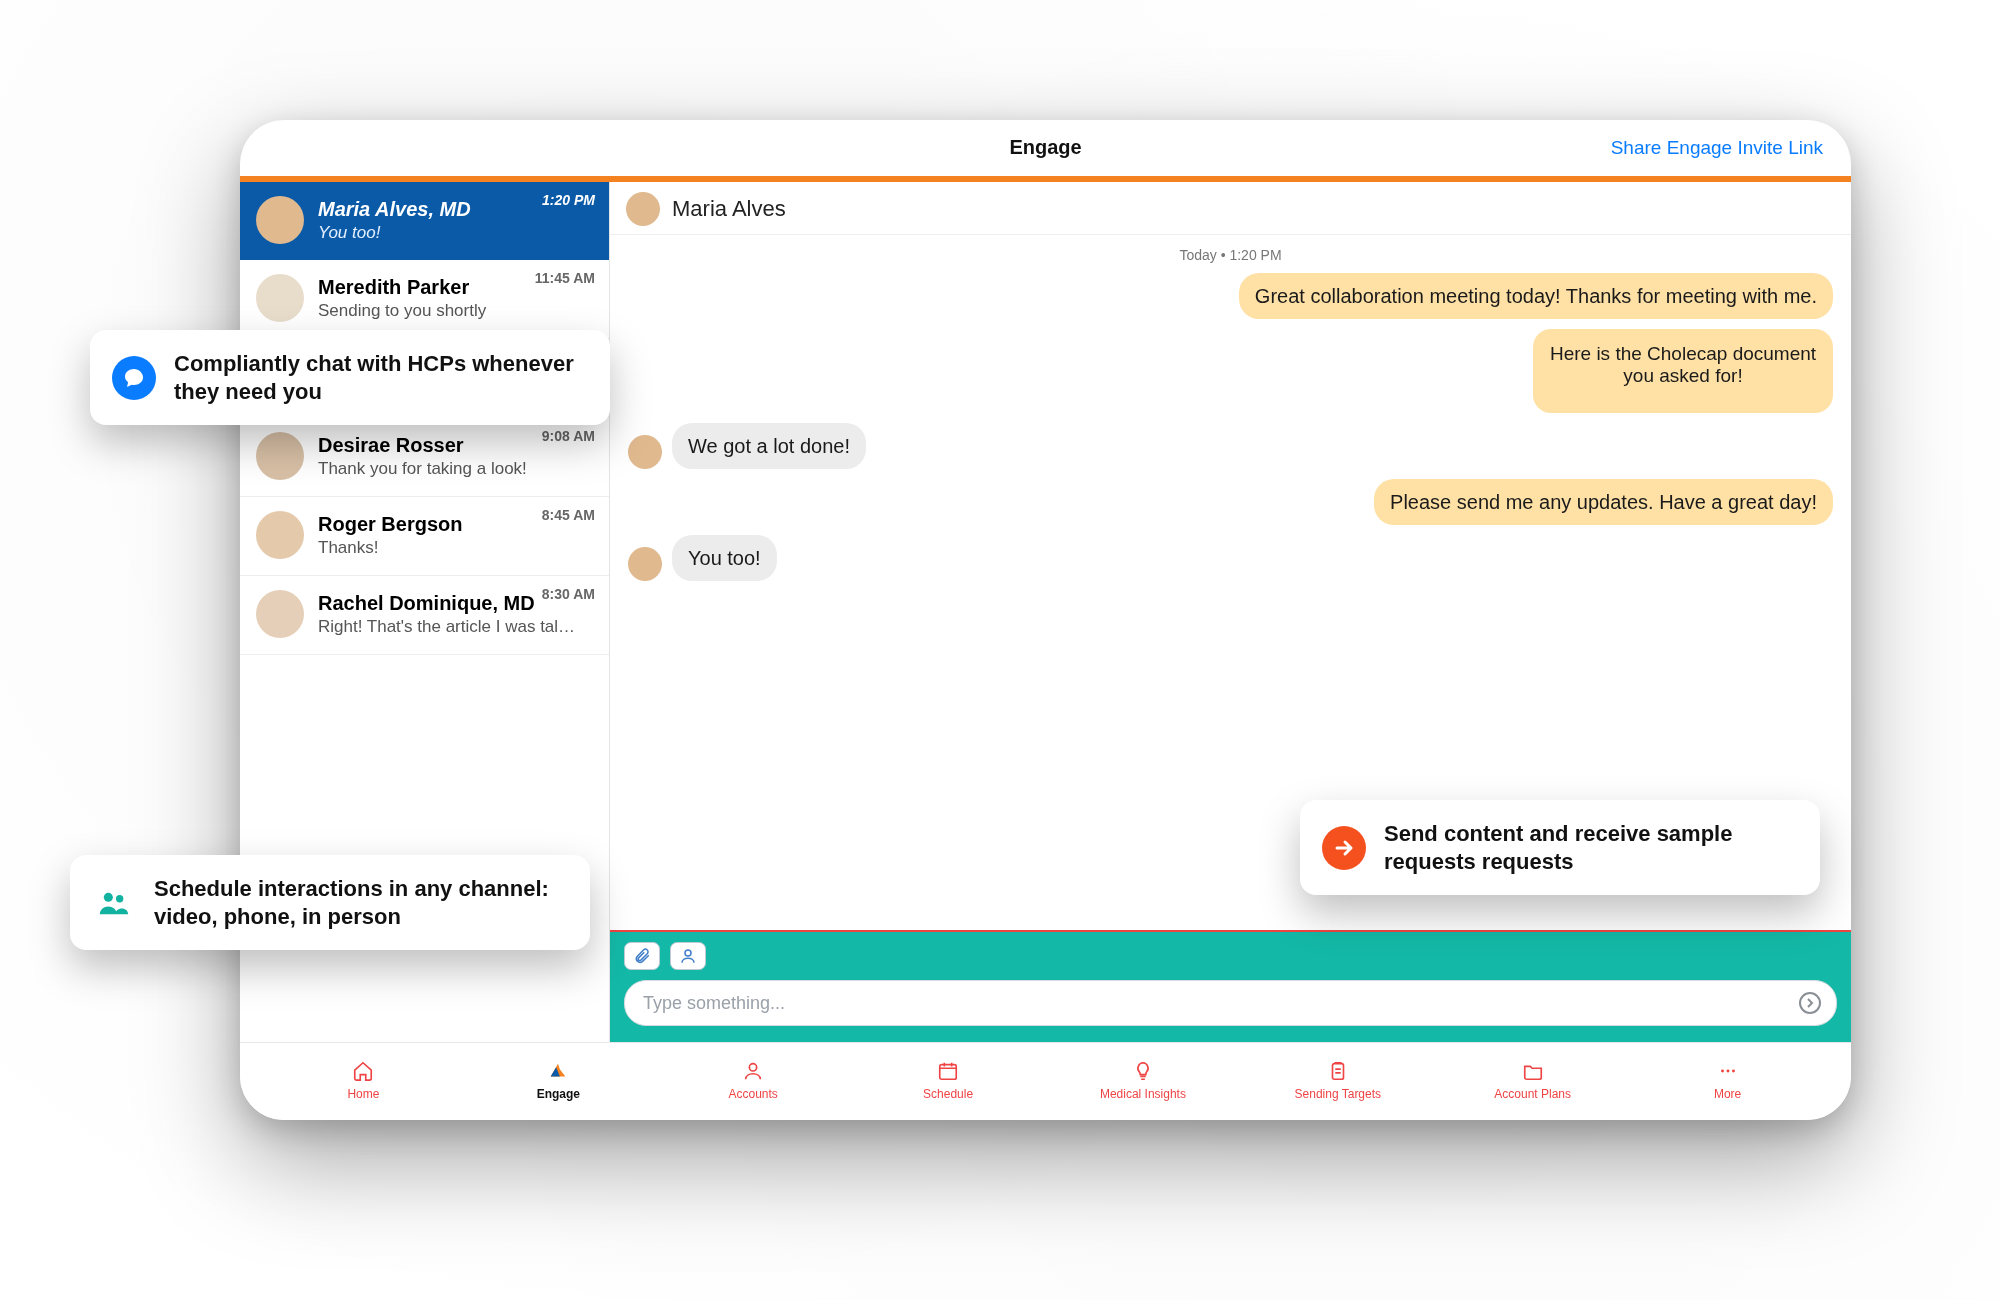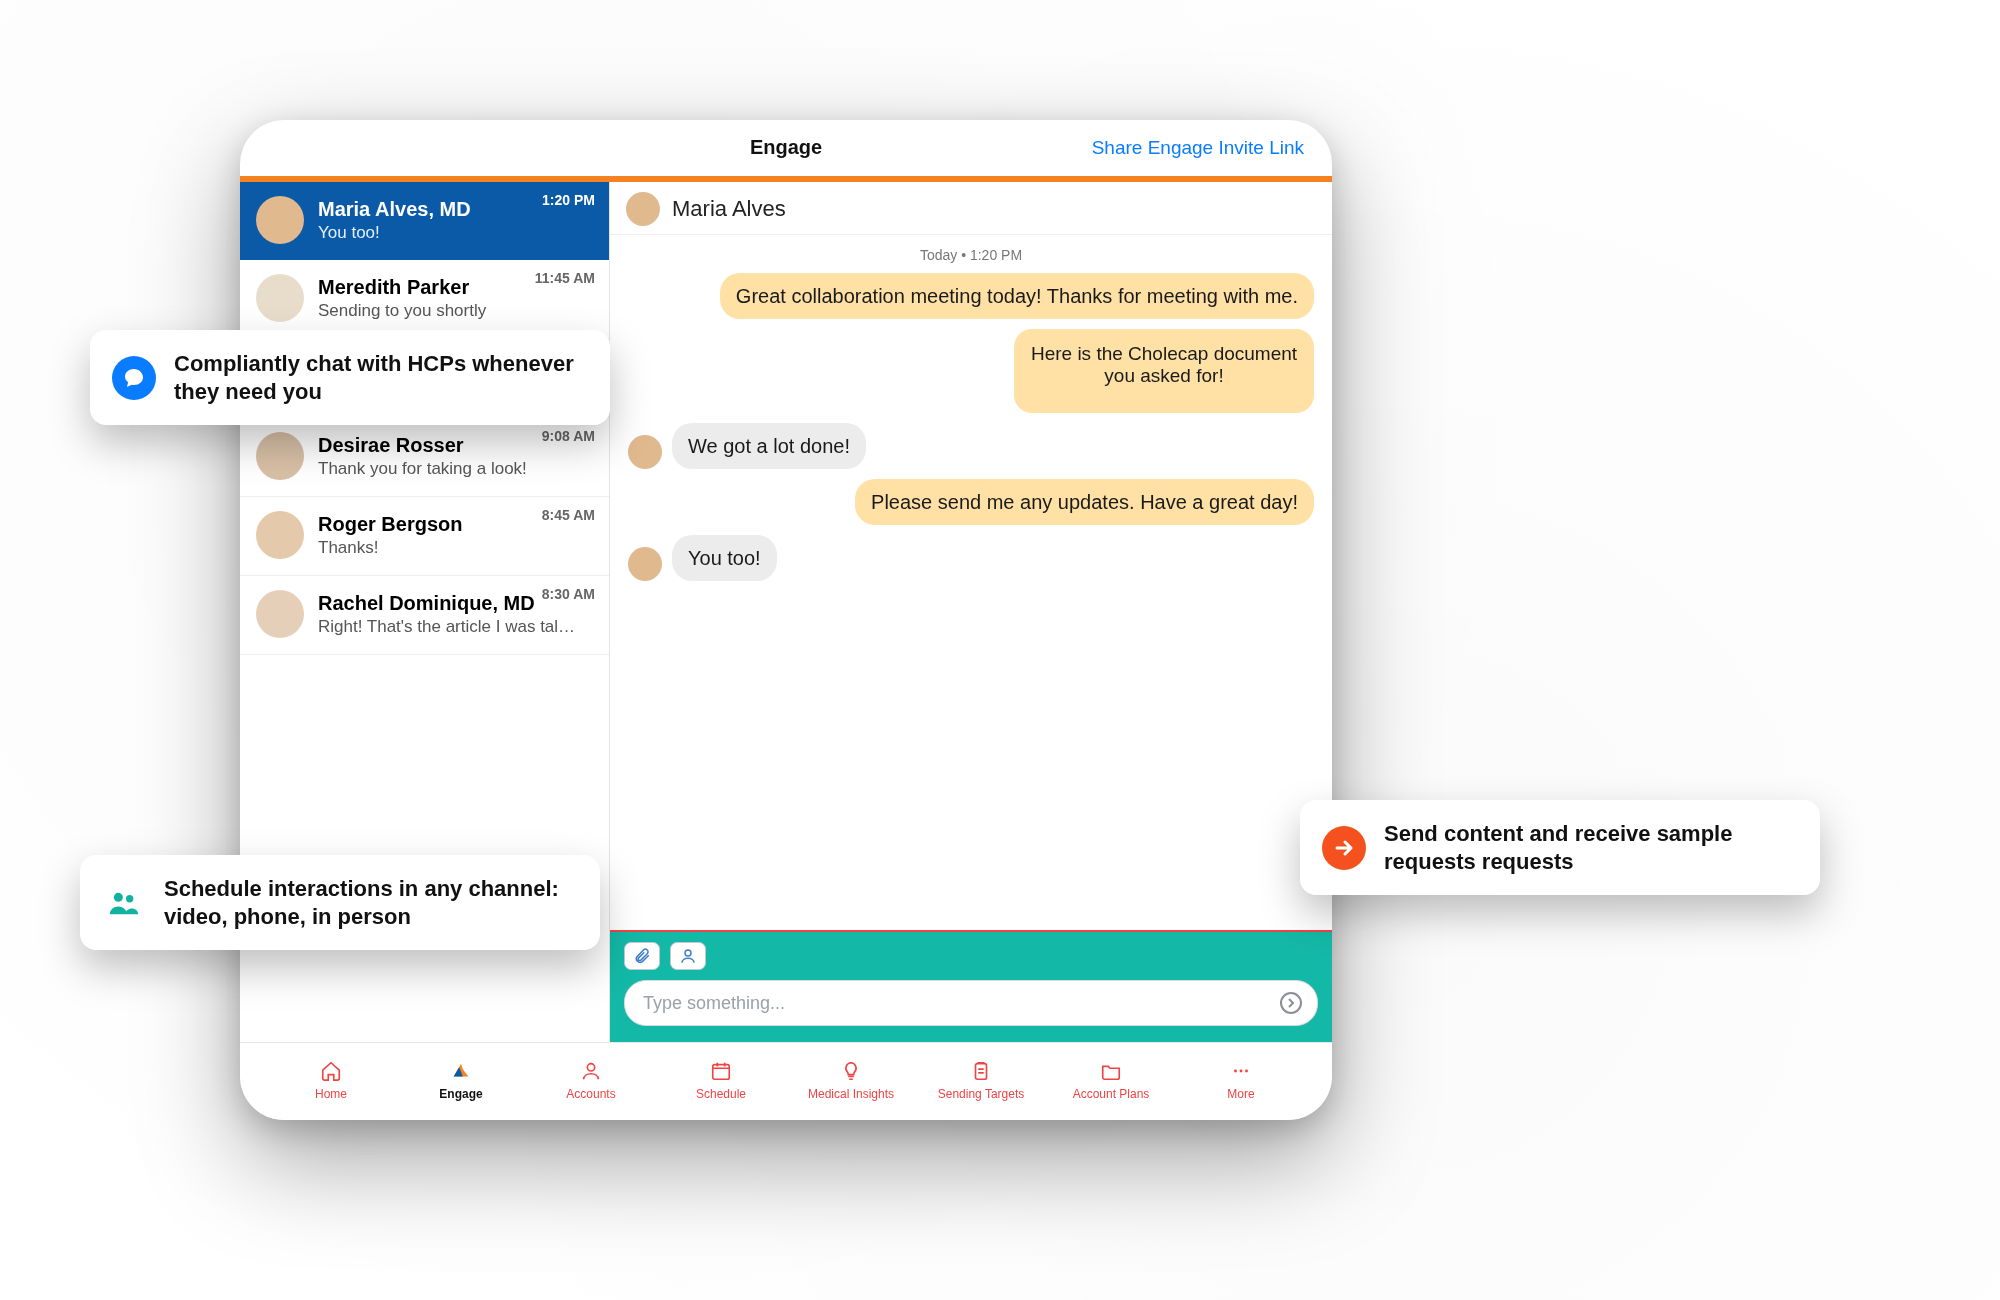--- a/index.html
+++ b/index.html
@@ -15,21 +15,21 @@
     position: absolute;
     inset: 0;
     background:
       radial-gradient(circle at 30% 30%, rgba(0,0,0,0.02), transparent 60%),
       radial-gradient(circle at 70% 70%, rgba(0,0,0,0.02), transparent 60%);
   }
   .device {
     position: absolute;
     left: 240px;
     top: 120px;
-    width: 1092px;
+    width: 1611px;
     height: 1000px;
     background: #fff;
     border-radius: 44px;
     box-shadow: 0 40px 100px rgba(0,0,0,0.35), 0 10px 30px rgba(0,0,0,0.18);
     overflow: hidden;
     display: flex;
     flex-direction: column;
   }
   .titlebar {
     height: 56px;
@@ -70,20 +70,21 @@
     border-bottom: 1px solid #eee;
     display: flex;
     gap: 14px;
     position: relative;
     cursor: pointer;
   }
   .conv.selected {
     background: #0b5aa8;
     color: #fff;
     border-bottom: none;
+    font-style: italic;
   }
   .conv .avatar {
     width: 48px; height: 48px; border-radius: 50%;
     background: #d7c4b2;
     flex: none;
     display:flex; align-items:center; justify-content:center;
     color:#5a4a3a; font-weight:600;
   }
   .conv.selected .avatar { background:#e0b98f; color:#6b4b2a; }
   .conv .col { flex:1; min-width:0; padding-top:2px; }
@@ -446,21 +447,21 @@
 
 <div class="callout c-blue" style="left:90px; top:330px;">
   <div class="cicon">
     <svg width="24" height="24" viewBox="0 0 24 24" fill="currentColor">
         <path d="M12 3C7 3 3 6.3 3 10.5c0 2.3 1.2 4.3 3.1 5.7L5 21l4.7-2.3c.7.1 1.5.2 2.3.2 5 0 9-3.3 9-7.5S17 3 12 3z"></path>
       </svg>
   </div>
   <div class="ctext">Compliantly chat with HCPs whenever they need you</div>
 </div>
 
-<div class="callout c-teal" style="left:80px; top:855px;">
+<div class="callout c-teal" style="left:70px; top:855px;">
   <div class="cicon">
     <svg width="40" height="34" viewBox="0 0 24 24" fill="currentColor">
         <circle cx="8" cy="8" r="3.2"></circle>
         <circle cx="16" cy="9" r="2.6"></circle>
         <path d="M2 20c0-3.5 3-5.5 6-5.5s6 2 6 5.5zM13 20c0-2.6 2-4.2 4.5-4.2S22 17.4 22 20z"></path>
       </svg>
   </div>
   <div class="ctext">Schedule interactions in any channel: video, phone, in person</div>
 </div>
 

